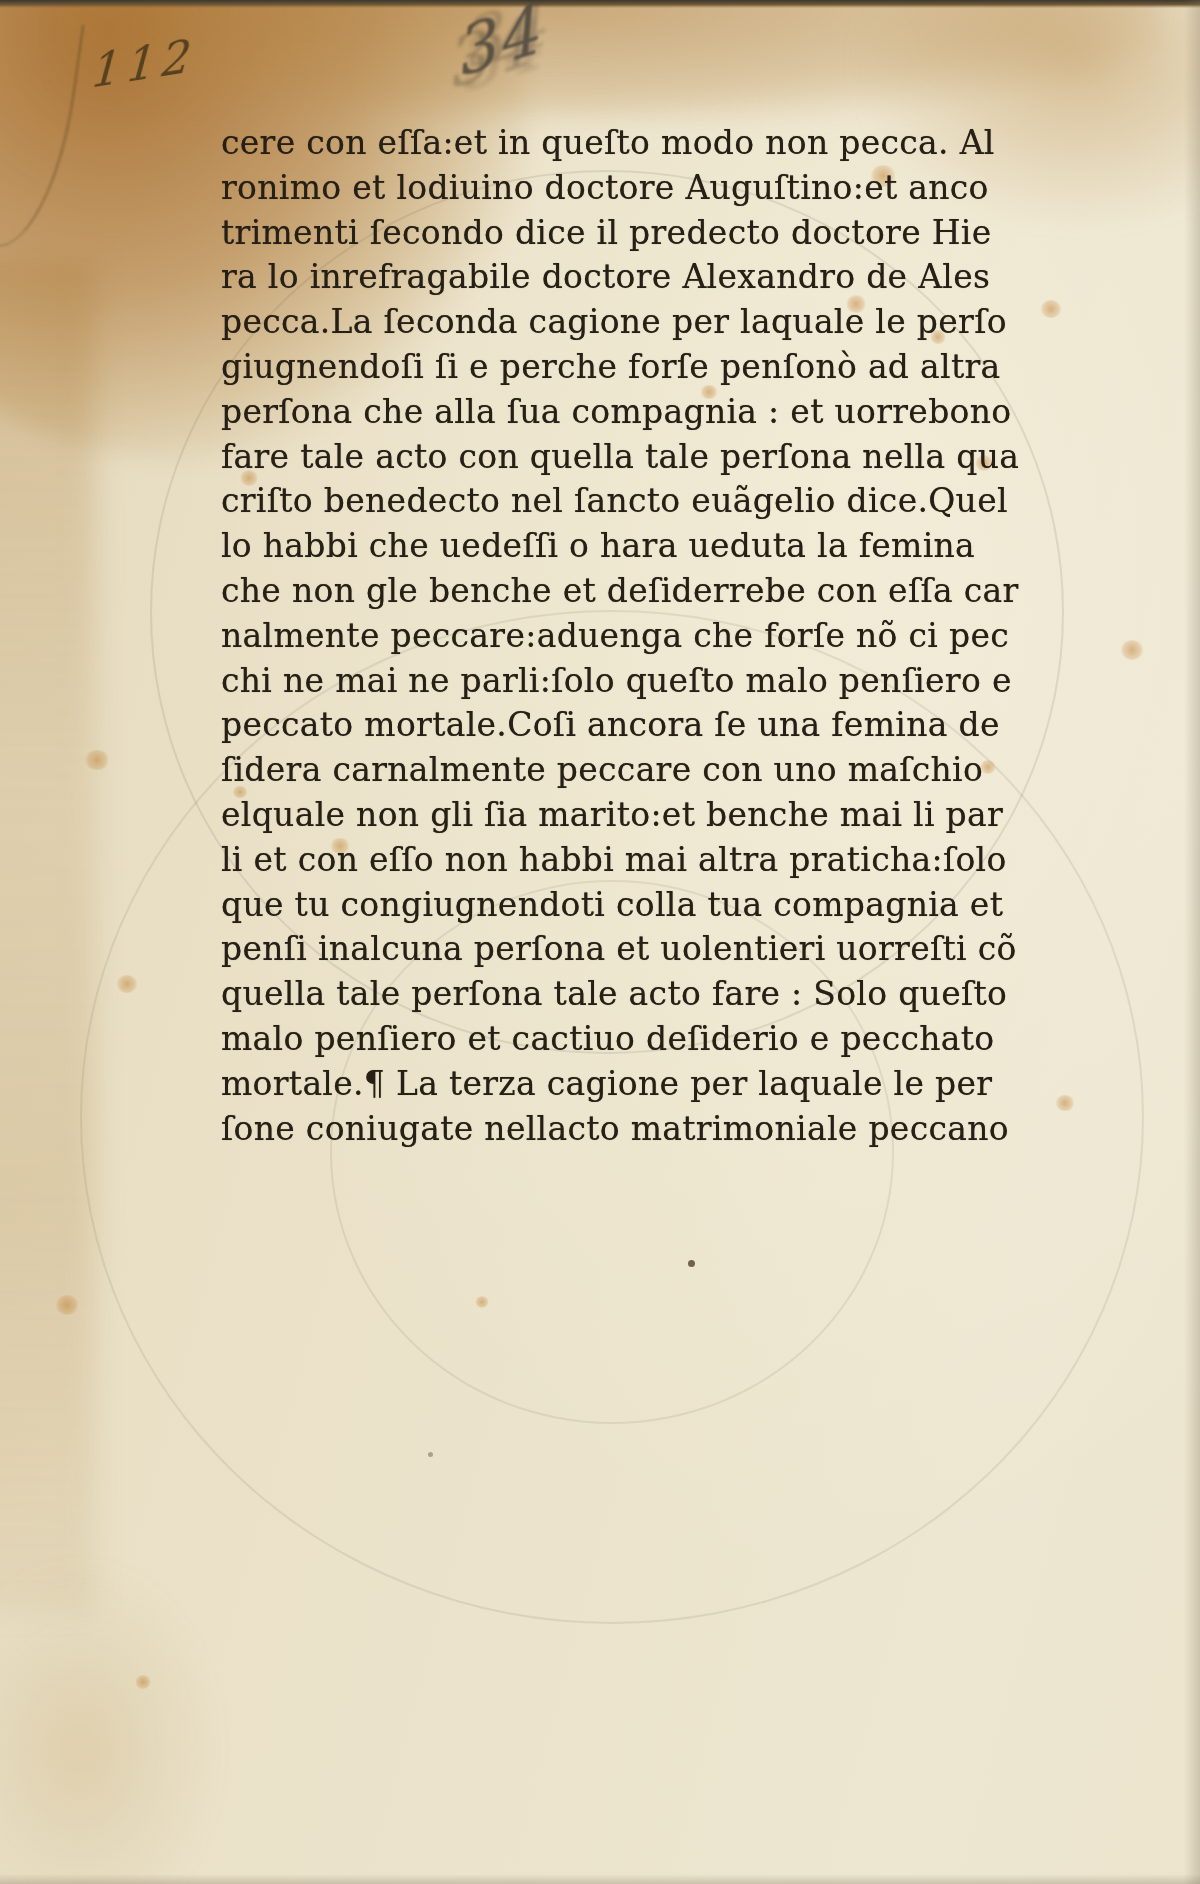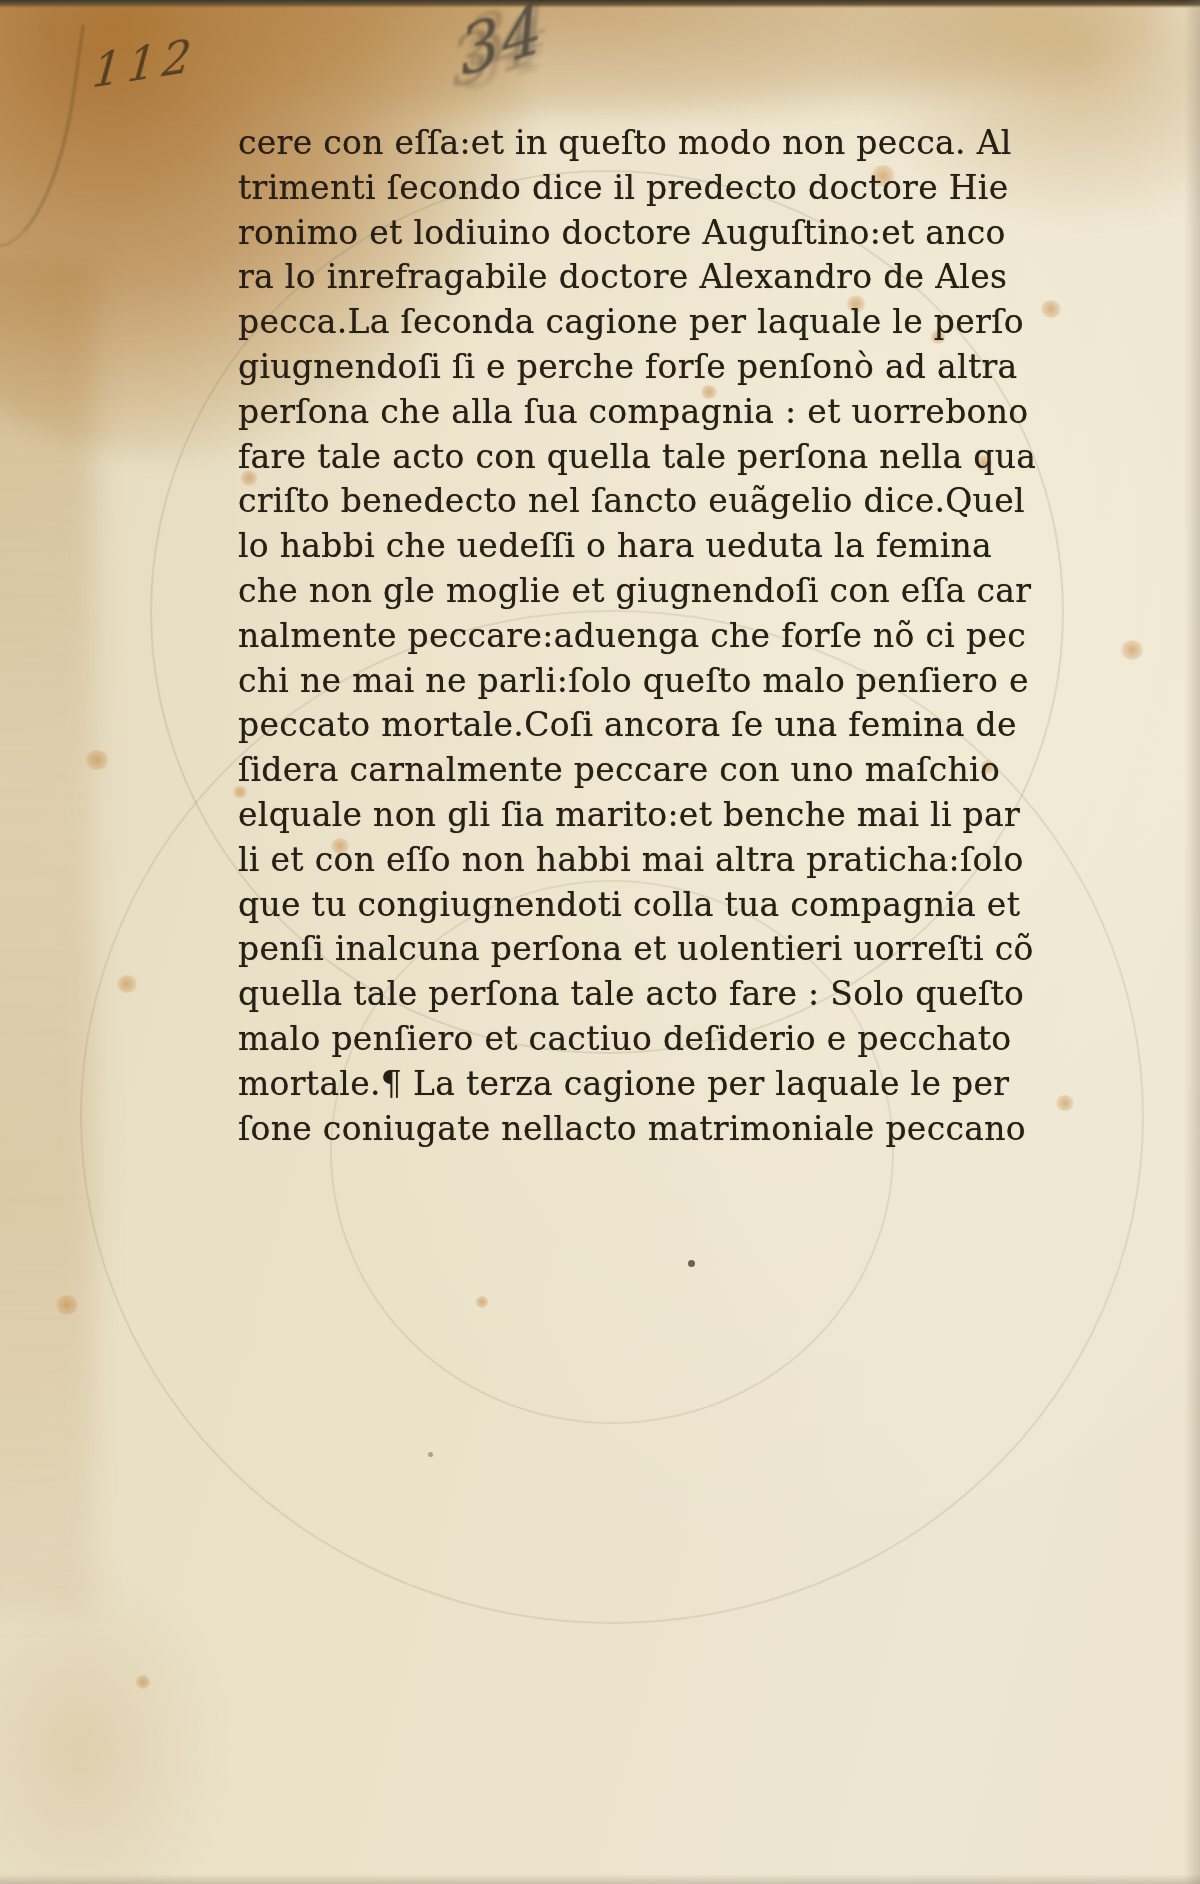--- a/index.html
+++ b/index.html
@@ -51,21 +51,21 @@
     transform:rotate(-9deg) skewX(-14deg);
     letter-spacing:6px;filter:blur(.4px);opacity:.9;}
   .inkstamp{
     position:absolute;left:458px;top:2px;
     font-size:66px;font-style:italic;color:#4a453b;
     transform:rotate(-17deg) skewX(-12deg);
     letter-spacing:2px;filter:blur(1.1px);opacity:.88;
     text-shadow:-10px 8px 3px rgba(72,66,55,.40), 8px -5px 3px rgba(72,66,55,.30), 2px 14px 4px rgba(72,66,55,.22);}
   
   .textblock{
-    position:absolute;left:238px;top:121px;width:694px;
+    position:absolute;left:221px;top:121px;width:694px;
     color:#261f15;
     font-size:33px;line-height:44.8px;
     letter-spacing:.3px;
     text-shadow:0 0 .7px rgba(42,32,20,.65);}
   .line{
     white-space:nowrap;
     text-align:justify;text-align-last:justify;
     width:100%;}
 </style>
 </head>
@@ -110,30 +110,30 @@
     <div class="speck" style="left:688px;top:1260px;width:7px;height:7px;"></div>
     <div class="speck" style="left:428px;top:1452px;width:5px;height:5px;opacity:.5;"></div>
   </div>
 
   <div class="folio">112</div>
 
   <div class="inkstamp">34</div>
 
   <div class="textblock">
       <div class="line">cere con eſſa:et in queſto modo non pecca. Al</div>
+      <div class="line">ronimo et lodiuino doctore Auguſtino:et anco</div>
       <div class="line">trimenti ſecondo dice il predecto doctore Hie</div>
-      <div class="line">ronimo et lodiuino doctore Auguſtino:et anco</div>
       <div class="line">ra lo inrefragabile doctore Alexandro de Ales</div>
       <div class="line">pecca.La ſeconda cagione per laquale le perſo</div>
       <div class="line">giugnendoſi ſi e perche forſe penſonò ad altra</div>
       <div class="line">perſona che alla ſua compagnia : et uorrebono</div>
       <div class="line">fare tale acto con quella tale perſona nella qua</div>
       <div class="line">criſto benedecto nel ſancto euãgelio dice.Quel</div>
       <div class="line">lo habbi che uedeſſi o hara ueduta la femina</div>
-      <div class="line">che non gle moglie et giugnendoſi con eſſa car</div>
+      <div class="line">che non gle benche et deſiderrebe con eſſa car</div>
       <div class="line">nalmente peccare:aduenga che forſe nõ ci pec</div>
       <div class="line">chi ne mai ne parli:ſolo queſto malo penſiero e</div>
       <div class="line">peccato mortale.Coſi ancora ſe una femina de</div>
       <div class="line">ſidera carnalmente peccare con uno maſchio</div>
       <div class="line">elquale non gli ſia marito:et benche mai li par</div>
       <div class="line">li et con eſſo non habbi mai altra praticha:ſolo</div>
       <div class="line">que tu congiugnendoti colla tua compagnia et</div>
       <div class="line">penſi inalcuna perſona et uolentieri uorreſti cõ</div>
       <div class="line">quella tale perſona tale acto fare : Solo queſto</div>
       <div class="line">malo penſiero et cactiuo deſiderio e pecchato</div>

